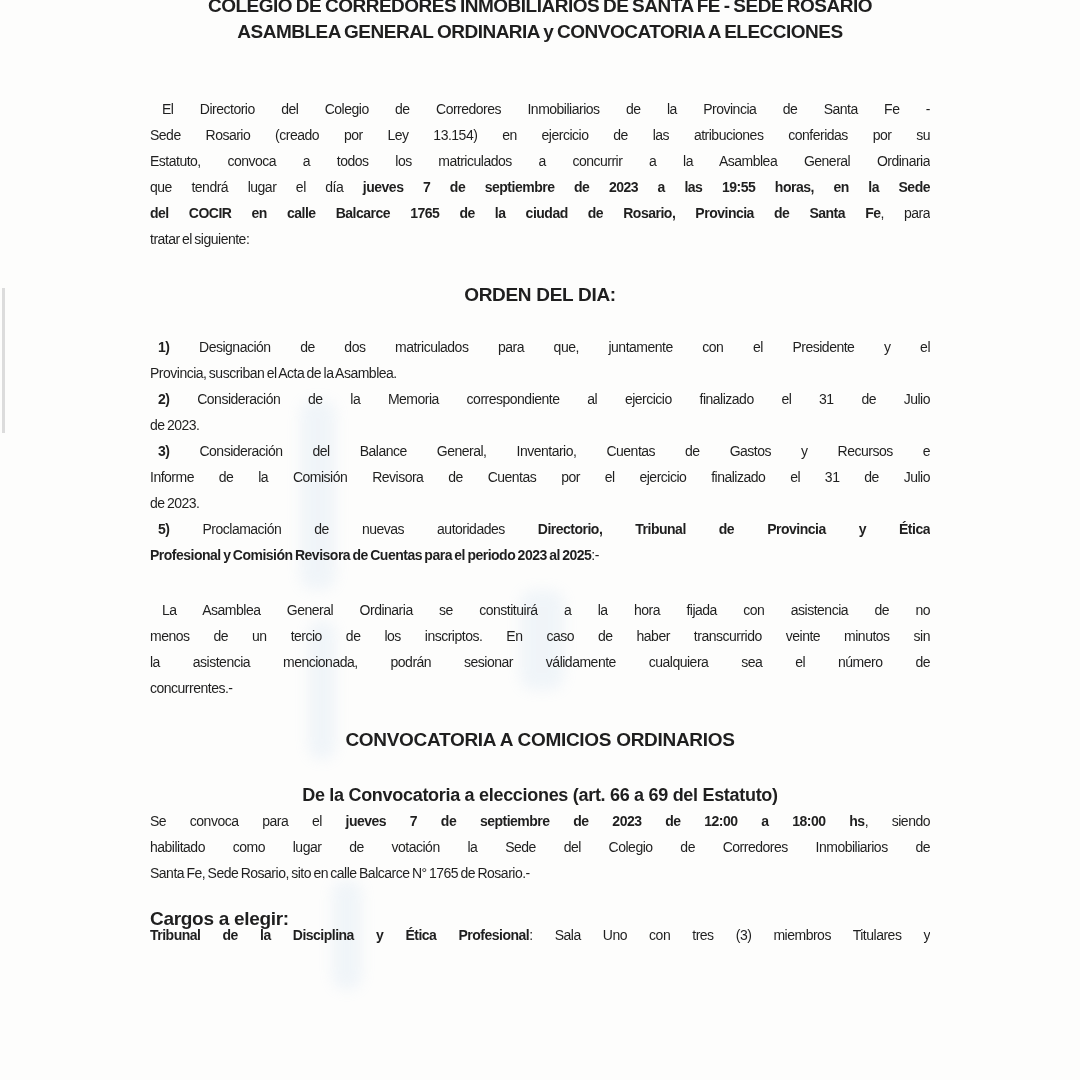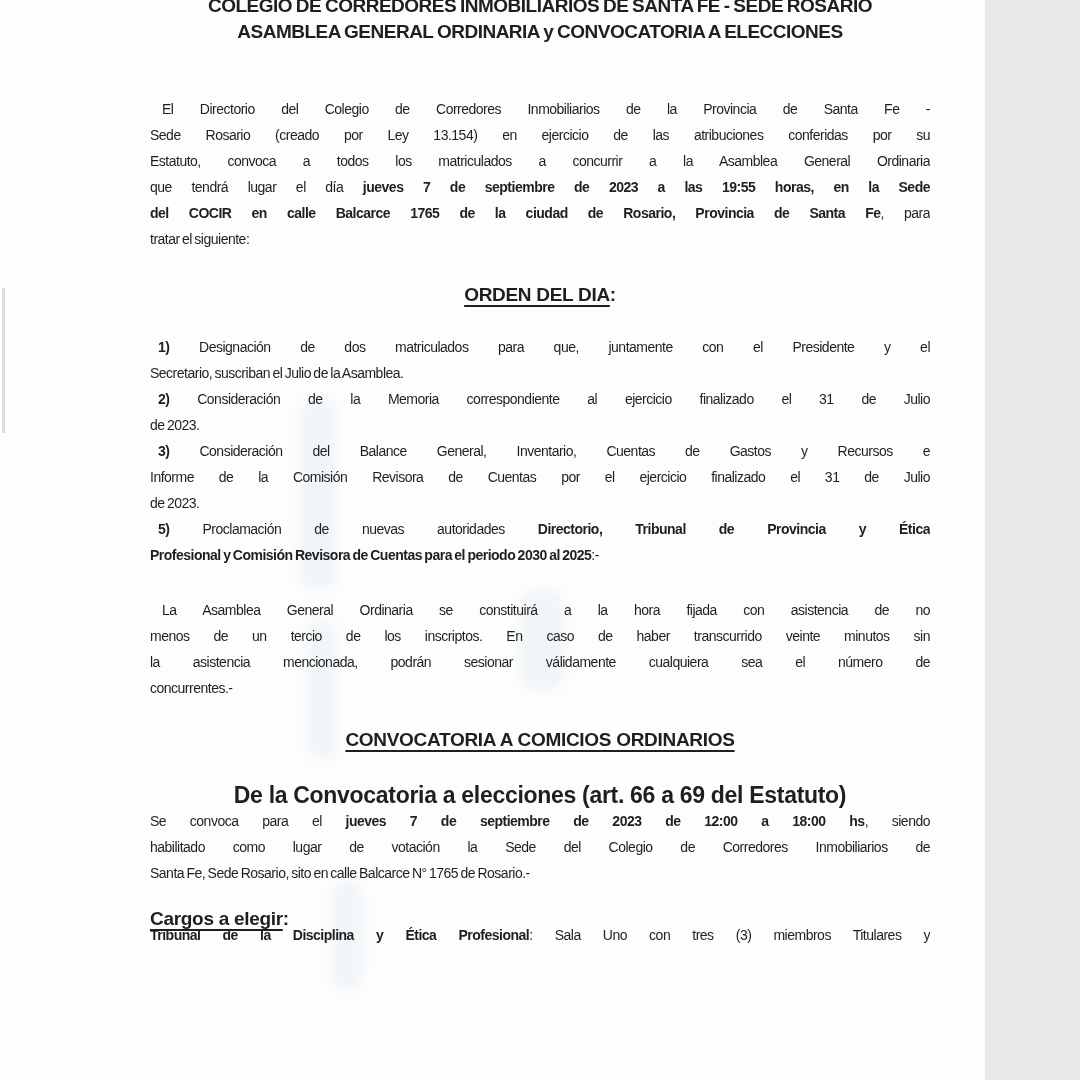--- a/index.html
+++ b/index.html
@@ -1,17 +1,17 @@
 <!DOCTYPE html>
 <html><head>
 <meta charset="utf-8">
 <style>
   html,body { margin:0; padding:0; background:#e9e9e9; }
   .page {
-    position:relative; width:985px; height:1080px;
+    position:relative; width:1080px; height:1080px;
     background:#fdfdfc; overflow:hidden;
     font-family:"Liberation Sans","DejaVu Sans",sans-serif;
     color:#1f1f1f;
   }
   .content { position:absolute; left:150px; top:0; width:780px; }
 
   .line {
     height:26px; line-height:26px; font-size:14px;
     letter-spacing:-0.5px; word-spacing:-1px;
     overflow:hidden; text-align:justify; text-align-last:left;
@@ -26,28 +26,28 @@
   .title-block .line {
     font-weight:bold; font-size:19px;
     text-align:center; text-align-last:center; white-space:nowrap;
   }
 
   .heading {
     height:26px; line-height:26px; font-weight:bold; font-size:19px;
     letter-spacing:-0.3px; overflow:hidden;
   }
   .heading.center { text-align:center; }
-  .u { text-decoration:underline; text-decoration-thickness:2px; text-underline-offset:4px; }
+  .u { text-decoration-thickness:2px; text-underline-offset:4px; }
 
   .p1 { margin-top:51px; }
   .h-orden { margin-top:30px; }
   .items { margin-top:26px; }
   .p2 { margin-top:29px; }
   .h-comicios { margin-top:26px; }
-  .h-eleccion { margin-top:29px; font-size:23px; }
+  .h-eleccion { margin-top:29px; font-size:18px; }
   .p3 { }
   .h-cargos { margin-top:20px; }
   .p4 { margin-top:31px; }
   .p5 { margin-top:-10px; }
 
   
   .edge-line { position:absolute; left:2px; top:288px; width:3px; height:145px; background:#dcdcdc; }
   .wm { position:absolute; background:#aecce8; opacity:0.16; filter:blur(7px); border-radius:14px; }
   .wm1 { left:300px; top:400px; width:36px; height:190px; }
   .wm2 { left:308px; top:620px; width:28px; height:140px; }
@@ -80,28 +80,28 @@
       <div class="line j"><b>del COCIR en calle Balcarce 1765 de la ciudad de Rosario, Provincia de Santa Fe</b>, para</div>
       <div class="line">tratar el siguiente:</div>
     </div>
 
     <div class="heading center h-orden">
       <span class="u">ORDEN DEL DIA</span><span>:</span>
     </div>
 
     <div class="items">
       <div class="line j indent8"><b>1)</b> Designación de dos matriculados para que, juntamente con el Presidente y el</div>
-      <div class="line">Secretario, suscriban el Julio de la Asamblea.</div>
+      <div class="line">Provincia, suscriban el Acta de la Asamblea.</div>
       <div class="line j indent8"><b>2)</b> Consideración de la Memoria correspondiente al ejercicio finalizado el 31 de Julio</div>
       <div class="line">de 2023.</div>
       <div class="line j indent8"><b>3)</b> Consideración del Balance General, Inventario, Cuentas de Gastos y Recursos e</div>
       <div class="line j">Informe de la Comisión Revisora de Cuentas por el ejercicio finalizado el 31 de Julio</div>
       <div class="line">de 2023.</div>
       <div class="line j indent8"><b>5)</b> Proclamación de nuevas autoridades <b>Directorio, Tribunal de Provincia y Ética</b></div>
-      <div class="line"><b>Profesional y Comisión Revisora de Cuentas para el periodo 2030 al 2025</b>:-</div>
+      <div class="line"><b>Profesional y Comisión Revisora de Cuentas para el periodo 2023 al 2025</b>:-</div>
     </div>
 
     <div class="p2">
       <div class="line j indent12">La Asamblea General Ordinaria se constituirá a la hora fijada con asistencia de no</div>
       <div class="line j">menos de un tercio de los inscriptos. En caso de haber transcurrido veinte minutos sin</div>
       <div class="line j">la asistencia mencionada, podrán sesionar válidamente cualquiera sea el número de</div>
       <div class="line">concurrentes.-</div>
     </div>
 
     <div class="heading center h-comicios">

